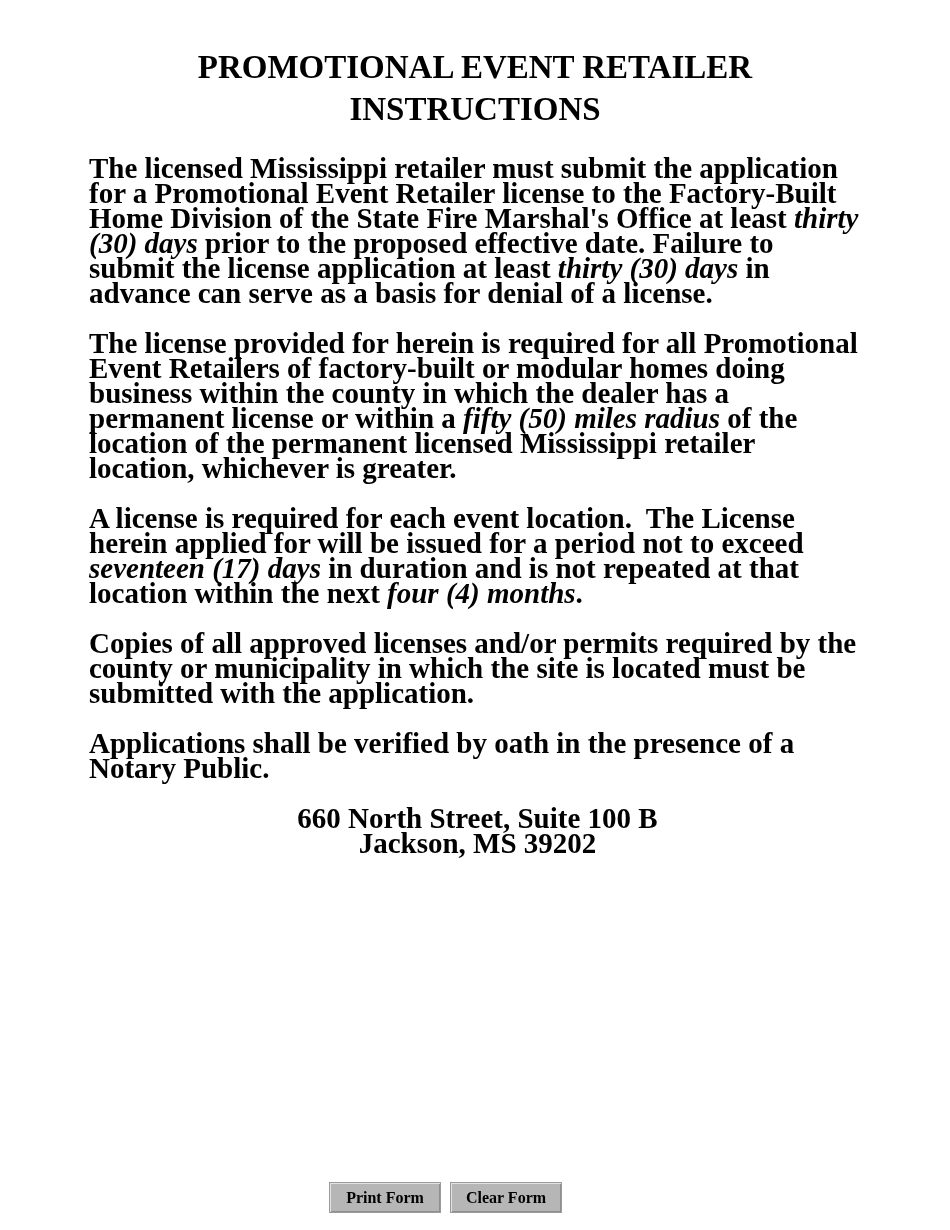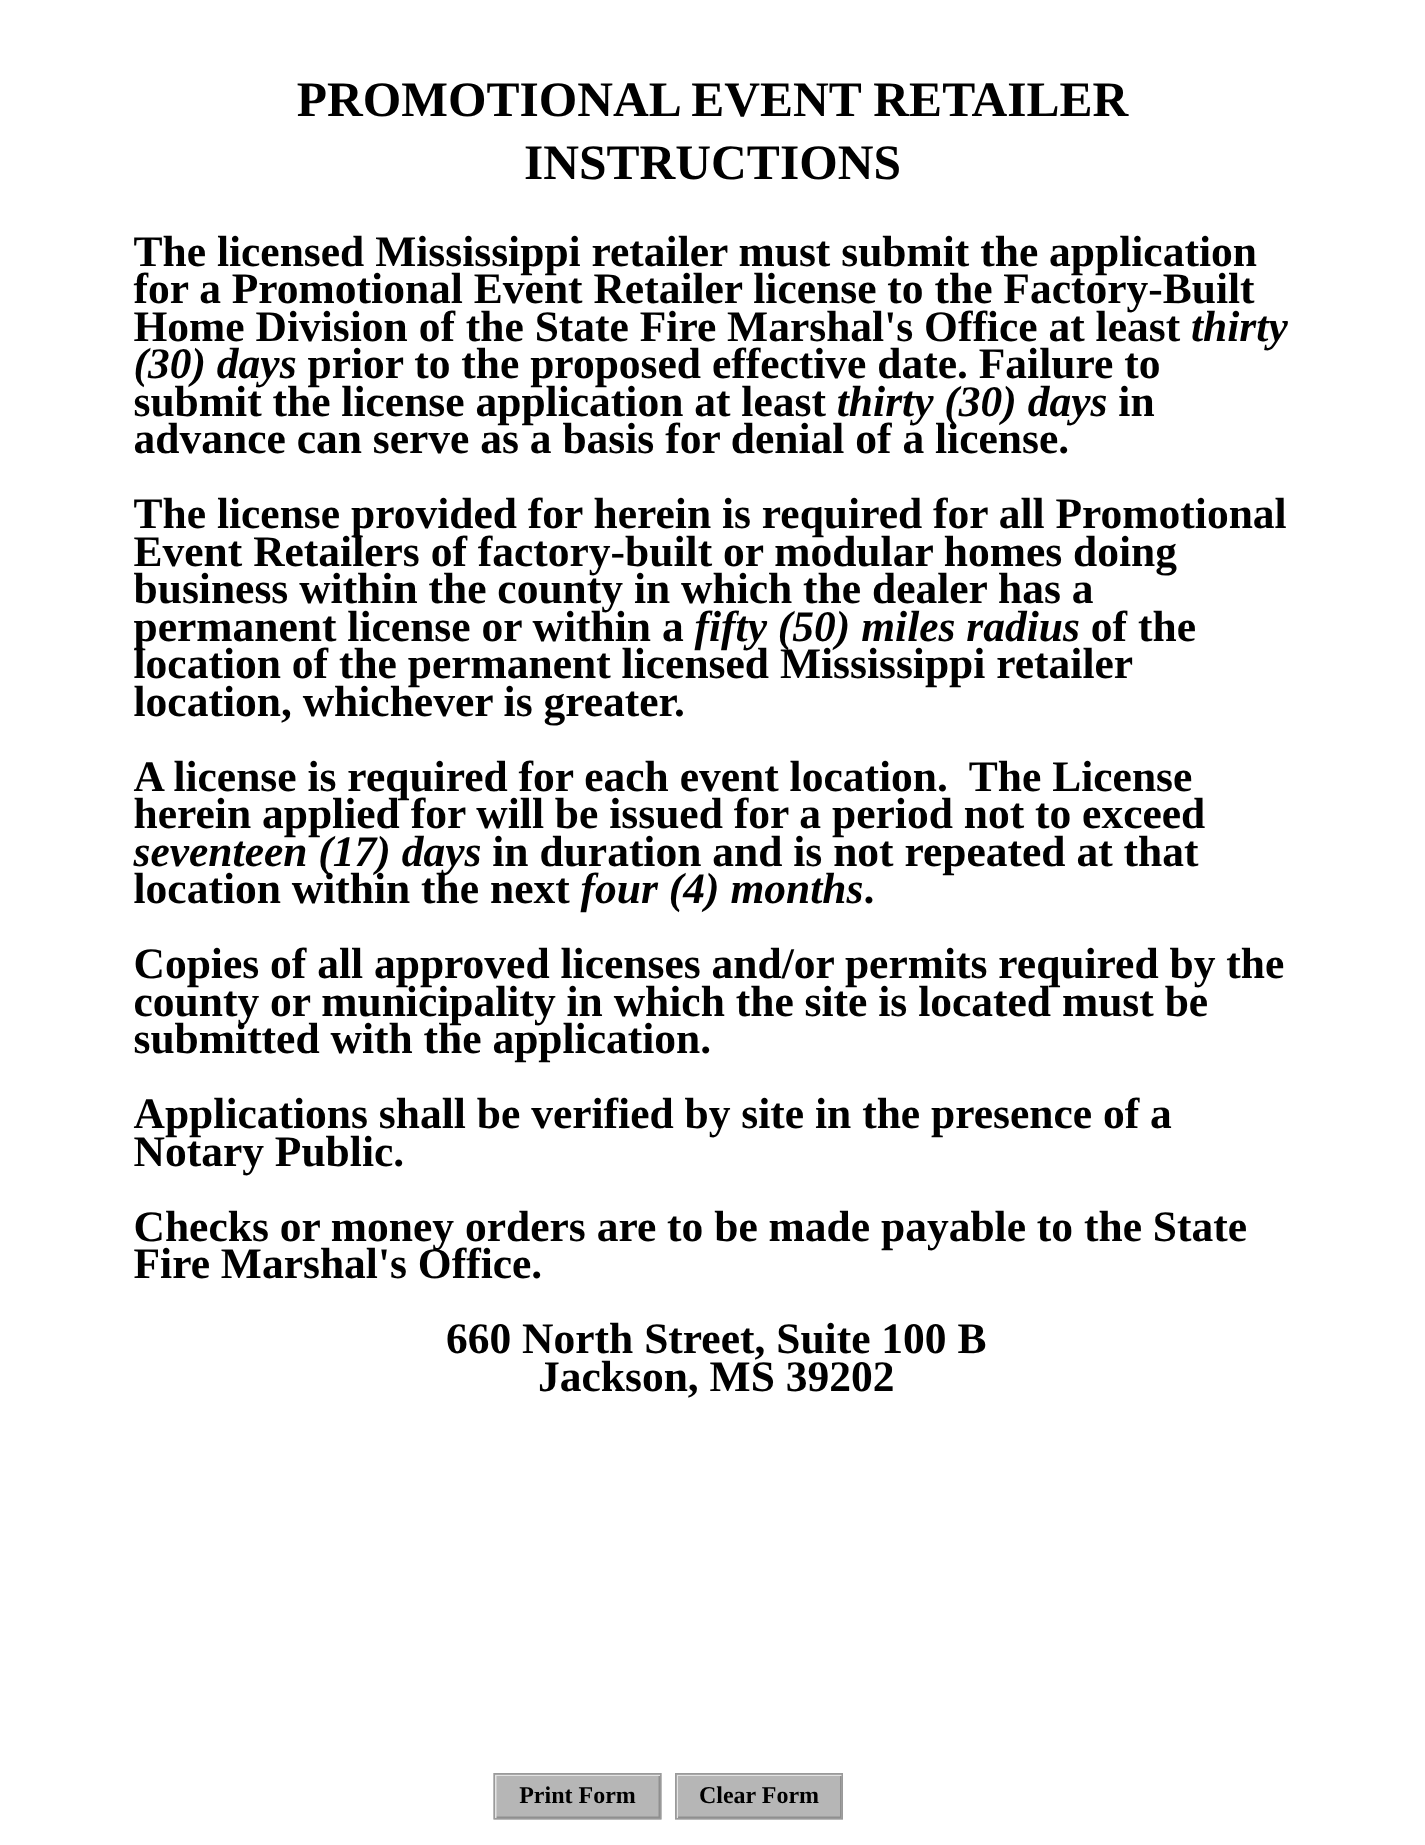--- a/index.html
+++ b/index.html
@@ -69,22 +69,21 @@
 
 <main>
   <h1 class="page-title">PROMOTIONAL EVENT RETAILER INSTRUCTIONS</h1>
 
   <section class="content">
     <div id="paragraphs">
         <p><span>The licensed Mississippi retailer must submit the application for a Promotional Event Retailer license to the Factory-Built Home Division of the State Fire Marshal's Office at least </span><span class="italic">thirty (30) days</span><span> prior to the proposed effective date. Failure to submit the license application at least </span><span class="italic">thirty (30) days</span><span> in advance can serve as a basis for denial of a license.</span></p>
         <p><span>The license provided for herein is required for all Promotional Event Retailers of factory-built or modular homes doing business within the county in which the dealer has a permanent license or within a </span><span class="italic">fifty (50) miles radius</span><span> of the location of the permanent licensed Mississippi retailer location, whichever is greater.</span></p>
         <p><span>A license is required for each event location.  The License herein applied for will be issued for a period not to exceed </span><span class="italic">seventeen (17) days</span><span> in duration and is not repeated at that location within the next </span><span class="italic">four (4) months</span><span>.</span></p>
         <p><span>Copies of all approved licenses and/or permits required by the county or municipality in which the site is located must be submitted with the application.</span></p>
-        <p><span>Applications shall be verified by site in the presence of a Notary Public.</span></p>
-        <p><span>Checks or money orders are to be made payable to the State Fire Marshal's Office.</span></p>
+        <p><span>Applications shall be verified by oath in the presence of a Notary Public.</span></p>
       </div>
 
     <div class="address-block">
       <div>660 North Street, Suite 100 B</div>
       <div>Jackson, MS 39202</div>
     </div>
   </section>
 
   <div class="button-row">
     <button type="button" class="form-btn">Print Form</button>

